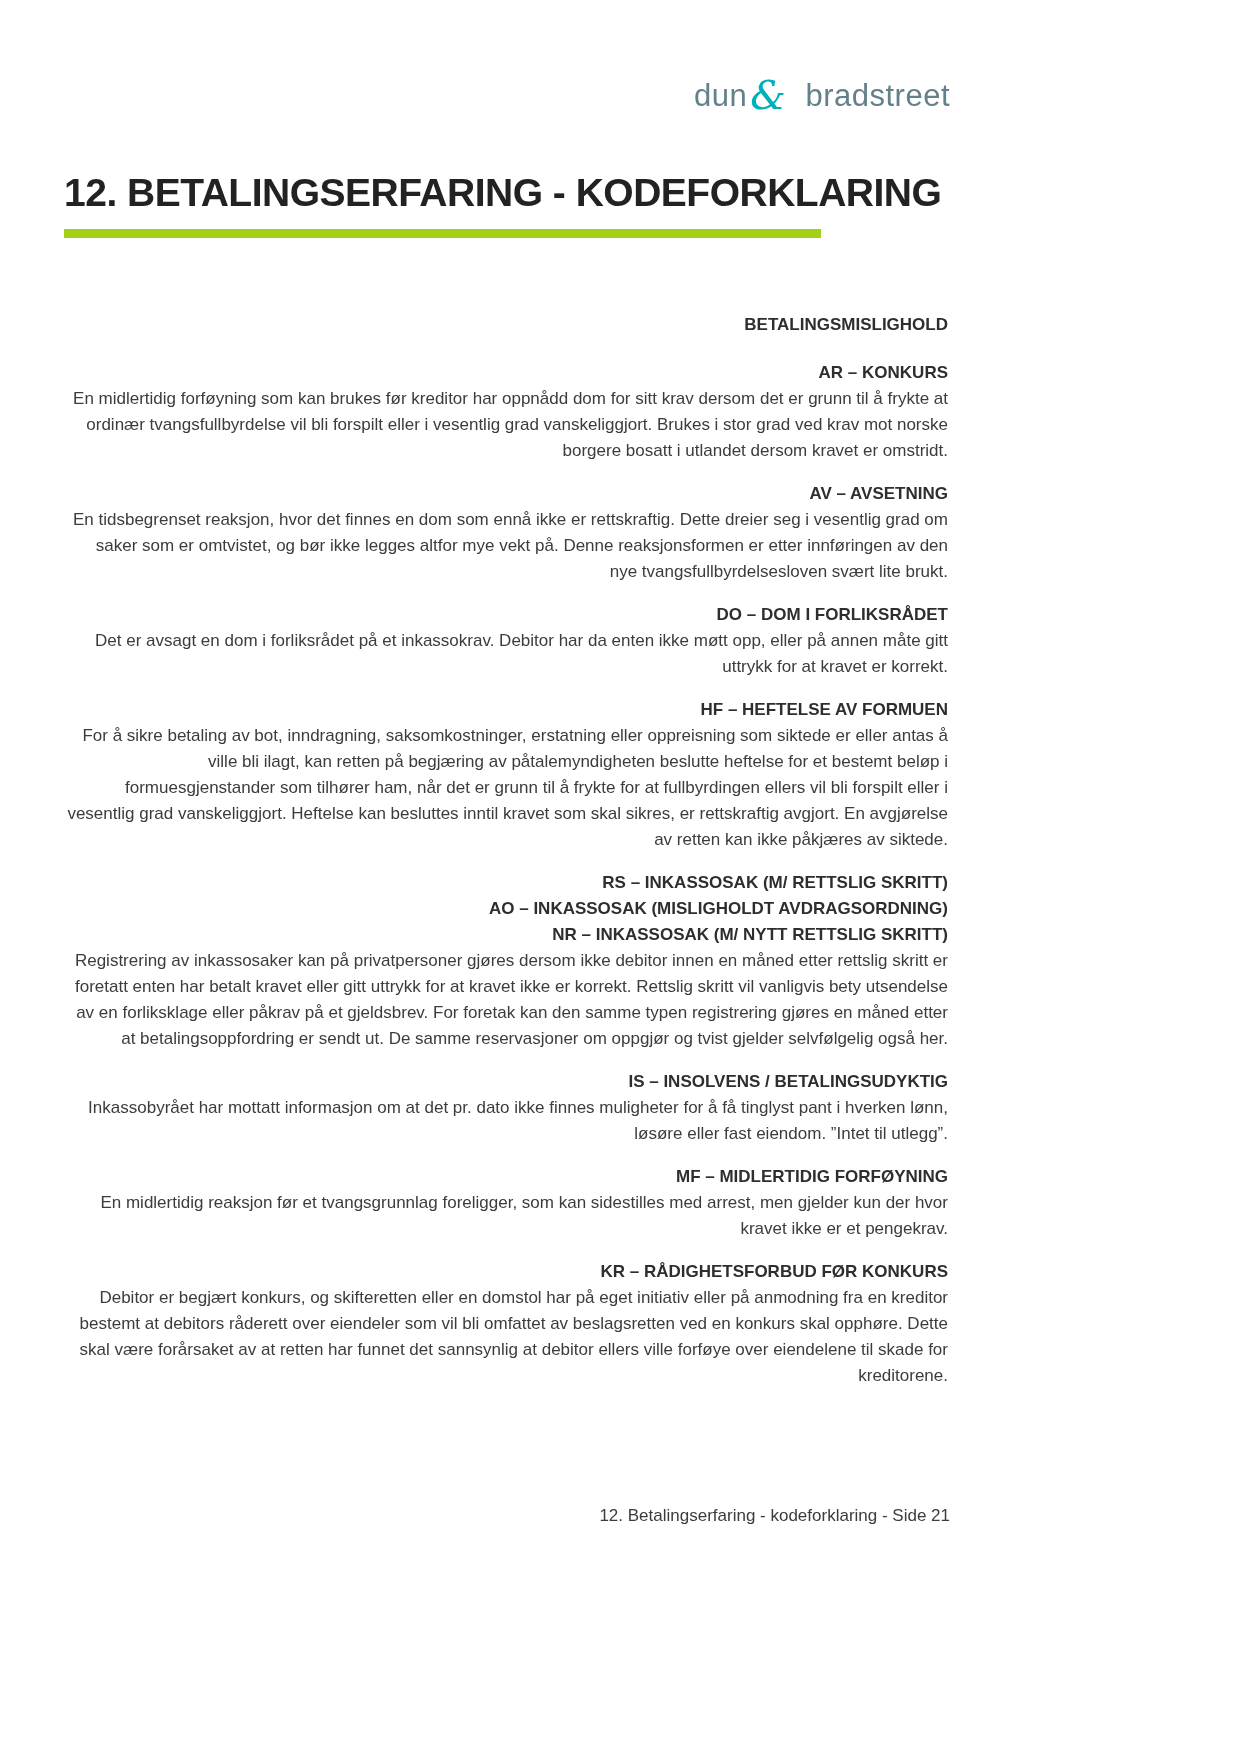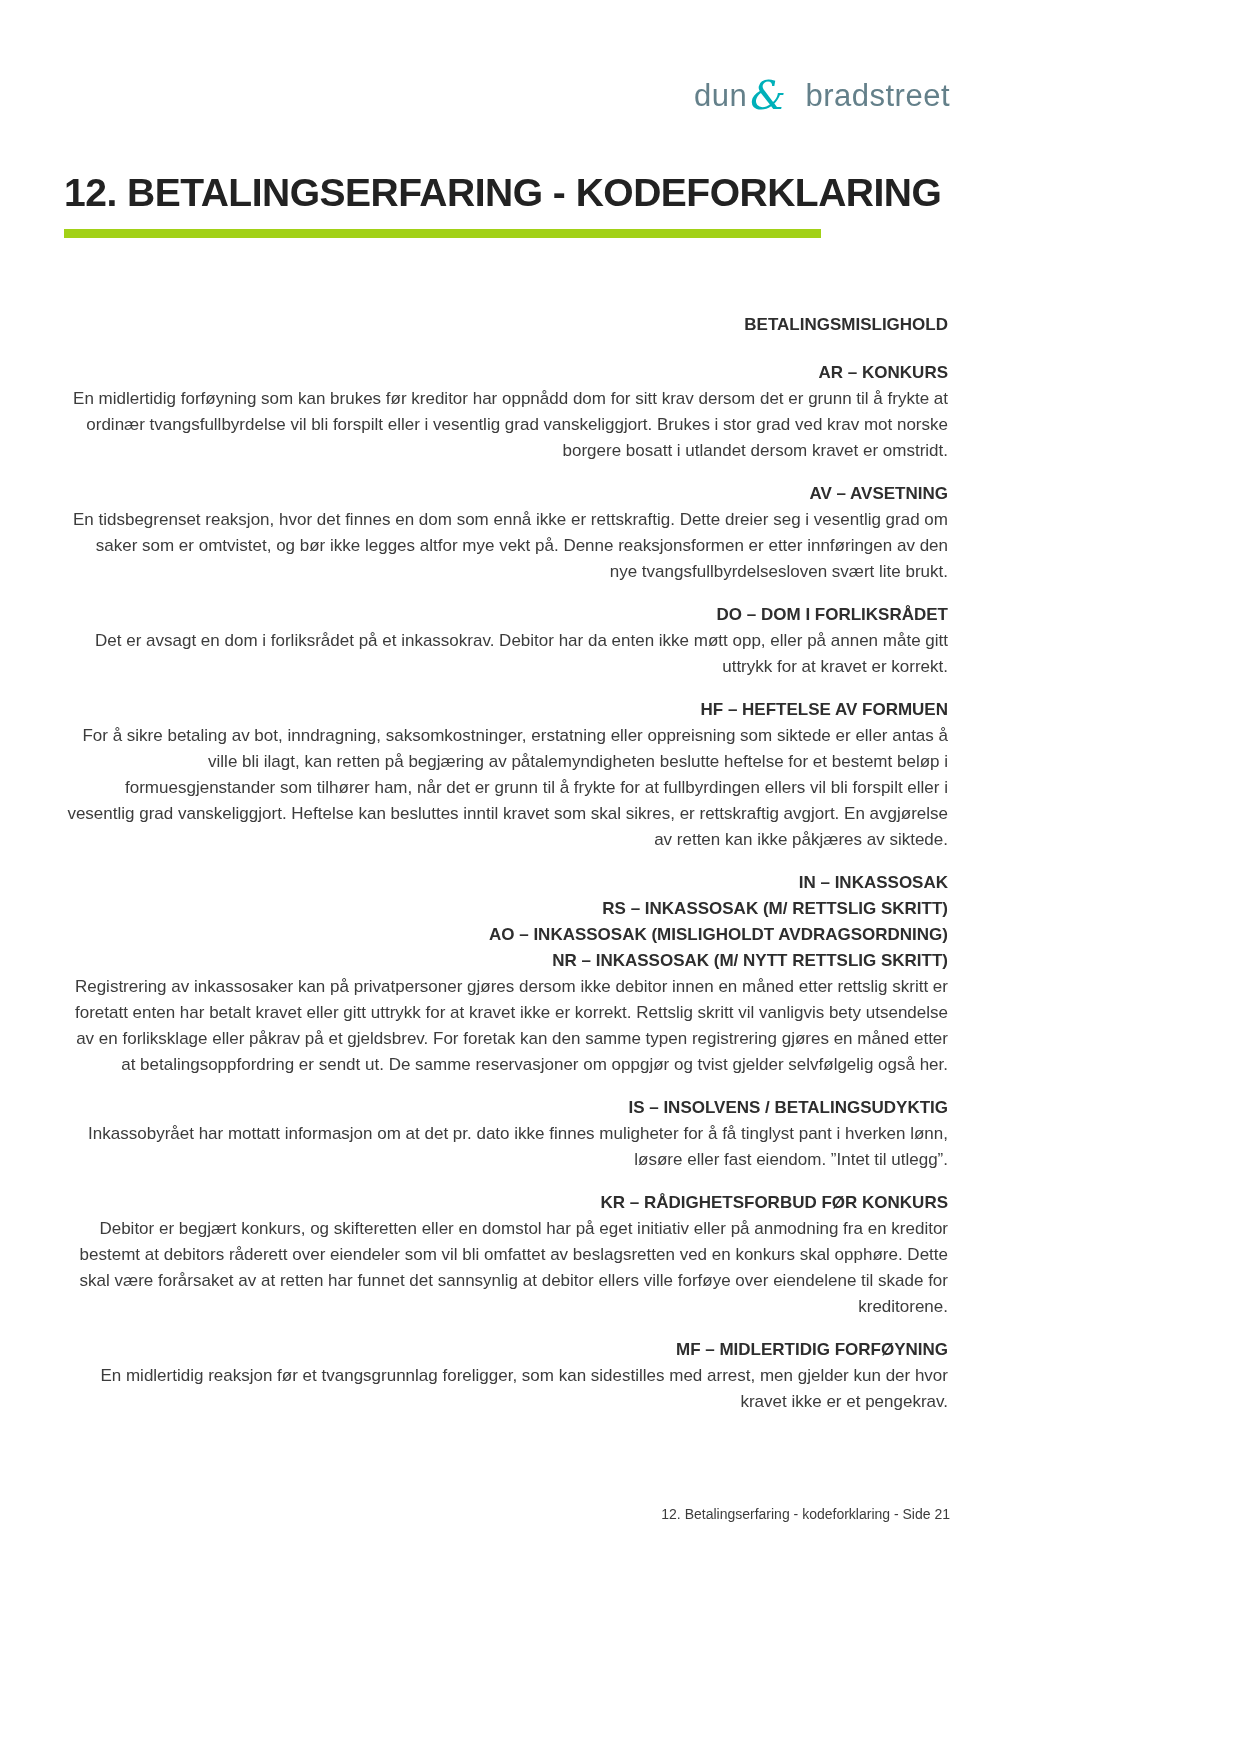--- a/index.html
+++ b/index.html
@@ -83,21 +83,21 @@
   }
   .entry-body {
     color: #3c3c3c;
   }
 
   
   .footer {
     position: absolute;
     top: 1506px;
     right: 291px;
-    font-size: 14px;
+    font-size: 17px;
     color: #3c3c3c;
     white-space: nowrap;
   }
 </style>
 </head>
 <body>
 
 <div class="page">
 
   <div class="logo">
@@ -133,46 +133,45 @@
 
   <div class="entry">
     <div>
             <div class="entry-heading">HF – HEFTELSE AV FORMUEN</div>
           </div>
     <p class="entry-body">For å sikre betaling av bot, inndragning, saksomkostninger, erstatning eller oppreisning som siktede er eller antas å ville bli ilagt, kan retten på begjæring av påtalemyndigheten beslutte heftelse for et bestemt beløp i formuesgjenstander som tilhører ham, når det er grunn til å frykte for at fullbyrdingen ellers vil bli forspilt eller i vesentlig grad vanskeliggjort. Heftelse kan besluttes inntil kravet som skal sikres, er rettskraftig avgjort. En avgjørelse av retten kan ikke påkjæres av siktede.</p>
   </div>
 
   <div class="entry">
     <div>
-            <div class="entry-heading">IN – INKASSOSAK</div>
             <div class="entry-heading">RS – INKASSOSAK (M/ RETTSLIG SKRITT)</div>
             <div class="entry-heading">AO – INKASSOSAK (MISLIGHOLDT AVDRAGSORDNING)</div>
             <div class="entry-heading">NR – INKASSOSAK (M/ NYTT RETTSLIG SKRITT)</div>
           </div>
     <p class="entry-body">Registrering av inkassosaker kan på privatpersoner gjøres dersom ikke debitor innen en måned etter rettslig skritt er foretatt enten har betalt kravet eller gitt uttrykk for at kravet ikke er korrekt. Rettslig skritt vil vanligvis bety utsendelse av en forliksklage eller påkrav på et gjeldsbrev. For foretak kan den samme typen registrering gjøres en måned etter at betalingsoppfordring er sendt ut. De samme reservasjoner om oppgjør og tvist gjelder selvfølgelig også her.</p>
   </div>
 
   <div class="entry">
     <div>
             <div class="entry-heading">IS – INSOLVENS / BETALINGSUDYKTIG</div>
           </div>
     <p class="entry-body">Inkassobyrået har mottatt informasjon om at det pr. dato ikke finnes muligheter for å få tinglyst pant i hverken lønn, løsøre eller fast eiendom. ”Intet til utlegg”.</p>
   </div>
 
   <div class="entry">
     <div>
-            <div class="entry-heading">KR – RÅDIGHETSFORBUD FØR KONKURS</div>
+            <div class="entry-heading">MF – MIDLERTIDIG FORFØYNING</div>
           </div>
-    <p class="entry-body">Debitor er begjært konkurs, og skifteretten eller en domstol har på eget initiativ eller på anmodning fra en kreditor bestemt at debitors råderett over eiendeler som vil bli omfattet av beslagsretten ved en konkurs skal opphøre. Dette skal være forårsaket av at retten har funnet det sannsynlig at debitor ellers ville forføye over eiendelene til skade for kreditorene.</p>
+    <p class="entry-body">En midlertidig reaksjon før et tvangsgrunnlag foreligger, som kan sidestilles med arrest, men gjelder kun der hvor kravet ikke er et pengekrav.</p>
   </div>
 
   <div class="entry">
     <div>
-            <div class="entry-heading">MF – MIDLERTIDIG FORFØYNING</div>
+            <div class="entry-heading">KR – RÅDIGHETSFORBUD FØR KONKURS</div>
           </div>
-    <p class="entry-body">En midlertidig reaksjon før et tvangsgrunnlag foreligger, som kan sidestilles med arrest, men gjelder kun der hvor kravet ikke er et pengekrav.</p>
+    <p class="entry-body">Debitor er begjært konkurs, og skifteretten eller en domstol har på eget initiativ eller på anmodning fra en kreditor bestemt at debitors råderett over eiendeler som vil bli omfattet av beslagsretten ved en konkurs skal opphøre. Dette skal være forårsaket av at retten har funnet det sannsynlig at debitor ellers ville forføye over eiendelene til skade for kreditorene.</p>
   </div>
 </div>
   </div>
 
   <div class="footer">12. Betalingserfaring - kodeforklaring - Side 21</div>
 
 </div>
 
 </body></html>

